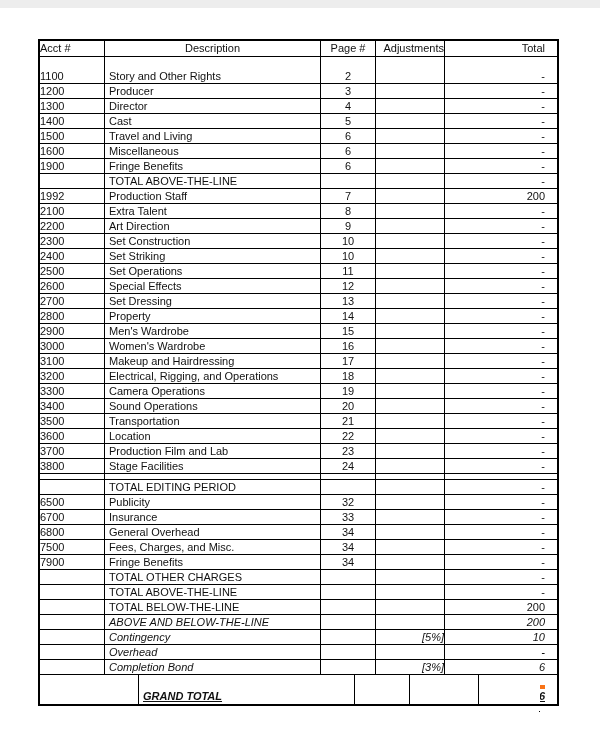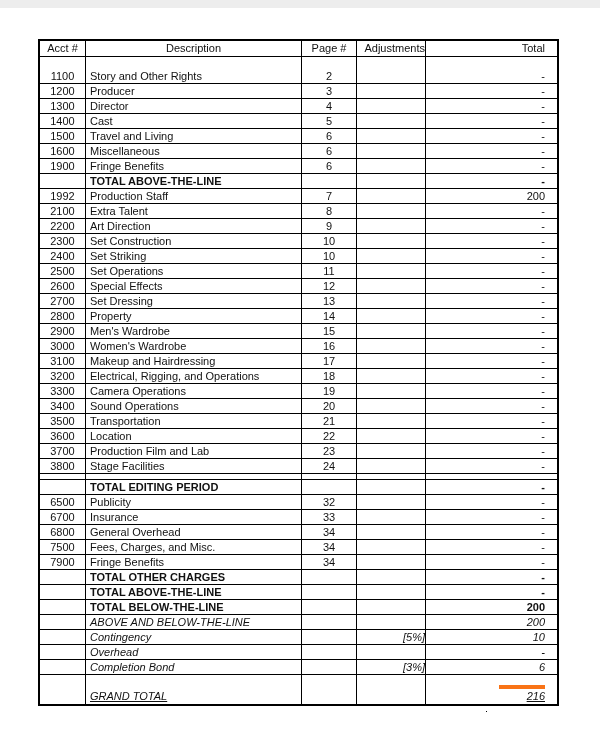--- a/index.html
+++ b/index.html
@@ -35,40 +35,41 @@
     color: #111;
   }
   .row:last-child { border-bottom: none; }
   .cell {
     box-sizing: border-box;
     border-right: 1px solid #000;
     overflow: hidden;
     white-space: nowrap;
   }
   .cell:last-child { border-right: none; }
-  .c-acct  { width: 46px;  text-align: center; }
+  .c-acct  { width: 65px;  }
   .c-desc  { width: 216px; padding-left: 4px; text-align: left; }
   .c-page  { width: 55px;  text-align: center; }
   .c-adj   { width: 69px;  text-align: right; }
   .c-notes { width: 61px; margin-top: 36px; }
   .c-total { flex: 1; text-align: right; padding-right: 12px; }
 
   .row.header { height: 15px; }
   .row.header .c-desc { padding-left: 0; text-align: center; }
 
   .row.spacer-tall { height: 12px; border-bottom: none; }
   .row.spacer-thin { height: 5px; }
 
-  .row.r-bold { font-weight: bold; }
+  .row.r-bold { font-weight: normal; }
   .row.r-bi   { font-weight: normal; font-style: italic; }
 
   .row.r-grand {
-    font-weight: normal;
+    font-weight: bold;
     font-style: italic;
     height: 29px;
+    padding-left: 34px;
   }
   .row.r-grand .cell {
     display: flex;
     align-items: flex-end;
     padding-bottom: 1px;
   }
   .row.r-grand .c-total { justify-content: flex-end; }
   .row.r-grand .c-desc .u { text-decoration: underline; }
   .grand-total-val {
     display: inline-block;

